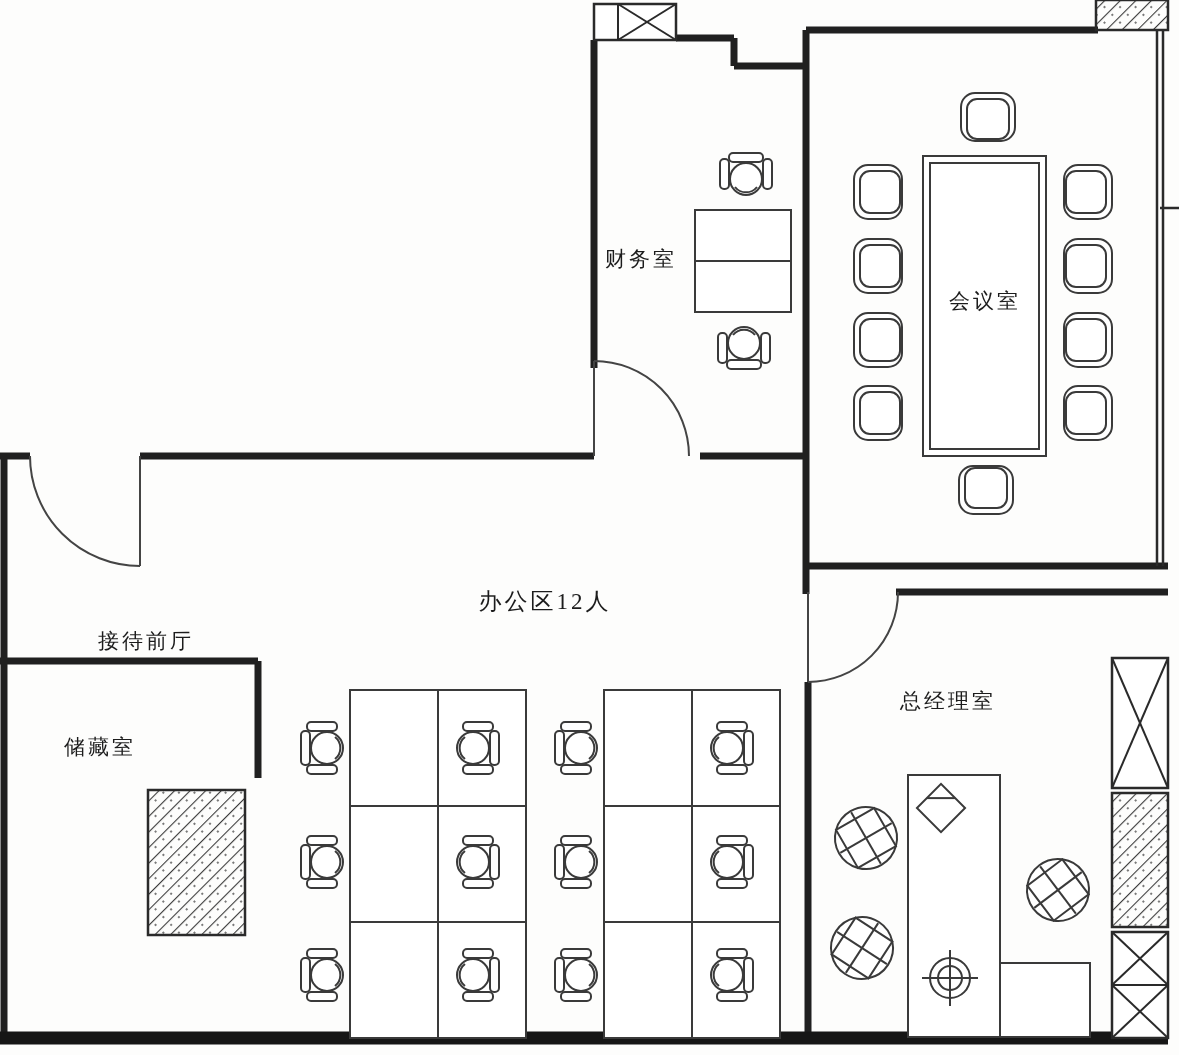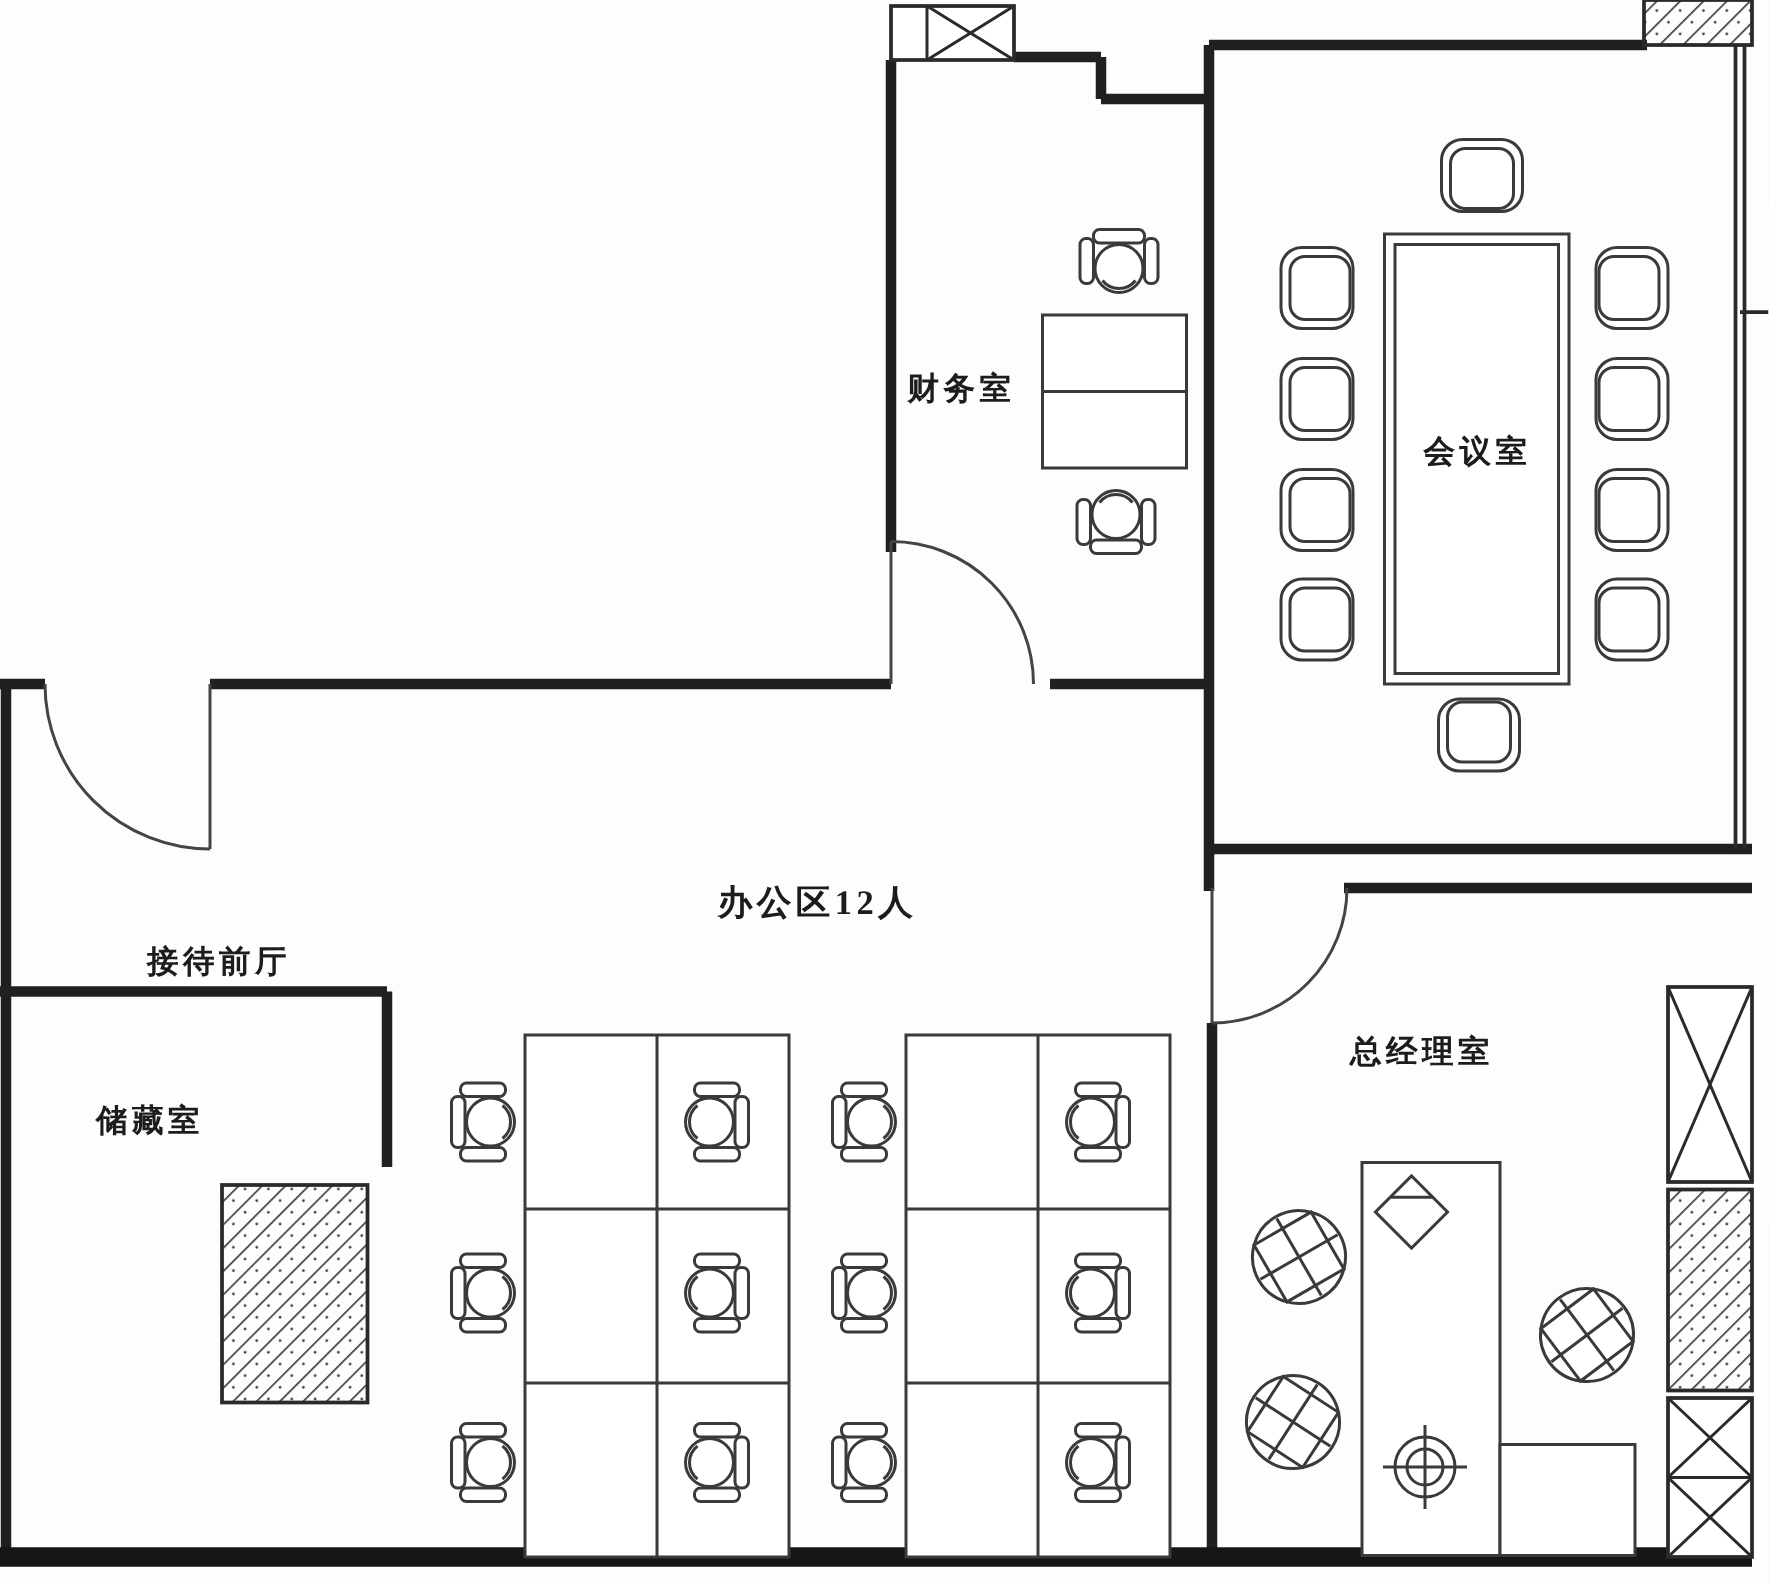--- a/index.html
+++ b/index.html
@@ -1,21 +1,21 @@
 <!DOCTYPE html>
 <html><head>
 <meta charset="utf-8">
 <style>
   html,body{margin:0;padding:0;}
   body{
     width:1179px;height:1055px;overflow:hidden;
     background:radial-gradient(ellipse at 50% 45%, #ffffff 55%, #efefee 100%);
     font-family:"Liberation Serif", serif;
   }
-  #plan-wrap{width:1179px;height:942px;position:relative;font-weight:bold;}
+  #plan-wrap{width:1179px;height:942px;position:relative;}
   svg{display:block;}
   .wall{stroke:#202020;stroke-width:7;fill:none;stroke-linecap:butt;}
   .wall-heavy{stroke:#161616;stroke-width:13;fill:none;}
   .wall-thin{stroke:#2a2a2a;stroke-width:2.5;fill:none;}
   .furn{stroke:#3a3a3a;stroke-width:2;fill:#ffffff;}
   .furn-line{stroke:#3a3a3a;stroke-width:2;fill:none;}
   .door{stroke:#444;stroke-width:2;fill:none;}
   .hatchbox{stroke:#2a2a2a;stroke-width:2.5;}
   .xline{stroke:#2a2a2a;stroke-width:2;}
   .room-label{fill:#1c1c1c;font-size:21px;letter-spacing:3px;text-anchor:middle;}

